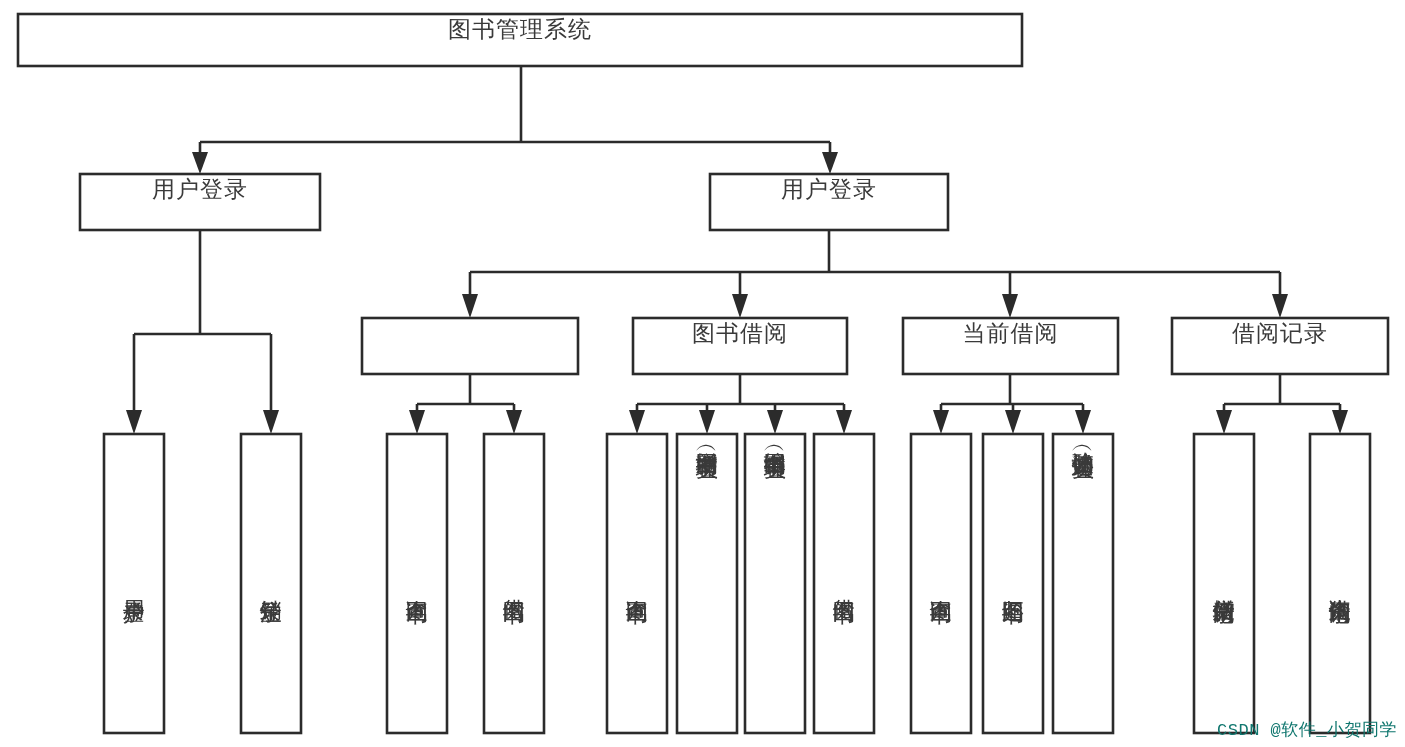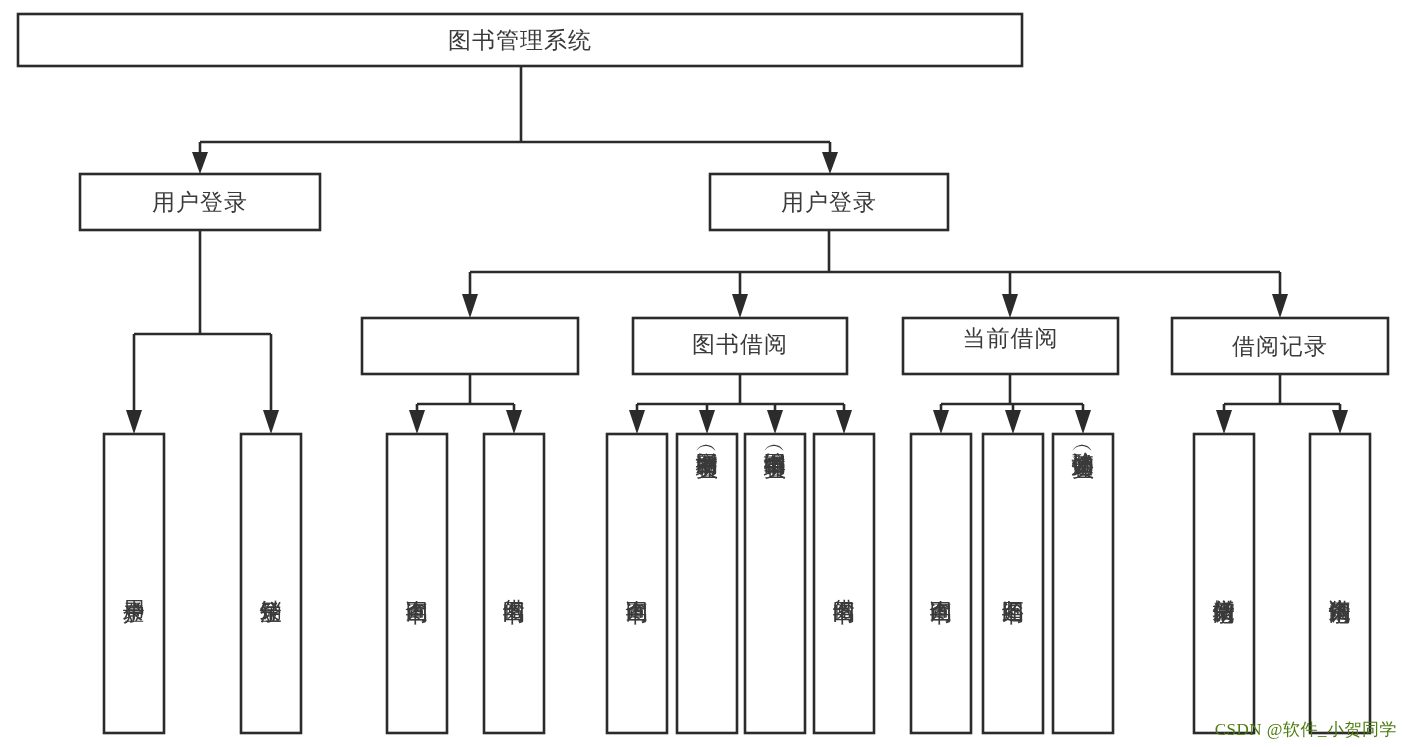--- a/index.html
+++ b/index.html
@@ -40,23 +40,23 @@
     stroke-linecap: butt;
   }
   .arrow-head {
     fill: #2b2b2b;
     stroke: none;
   }
   .watermark {
     position: absolute;
     right: 8px;
     bottom: 6px;
-    font-family: Liberation Serif, serif;
+    font-family: Liberation Mono, monospace;
     font-size: 17px;
-    color: #4d7c0f;
+    color: #0f766e;
     letter-spacing: 0.5px;
     white-space: nowrap;
     pointer-events: none;
   }
   .vlabel-wrap {
     position: absolute;
     display: flex;
     align-items: center;
     justify-content: center;
     pointer-events: none;
@@ -68,21 +68,21 @@
     font-size: 22px;
     line-height: 1.06;
     color: #3a3a3a;
     letter-spacing: 1px;
     white-space: nowrap;
     text-align: center;
   }
   .hlabel-wrap {
     position: absolute;
     display: flex;
-    align-items: center;
+    align-items: flex-start;
     justify-content: center;
     pointer-events: none;
   }
   .hlabel-text {
     font-family: "DejaVu Sans", "Liberation Sans", sans-serif;
     font-size: 23px;
     color: #3a3a3a;
     letter-spacing: 1px;
     white-space: nowrap;
   }

